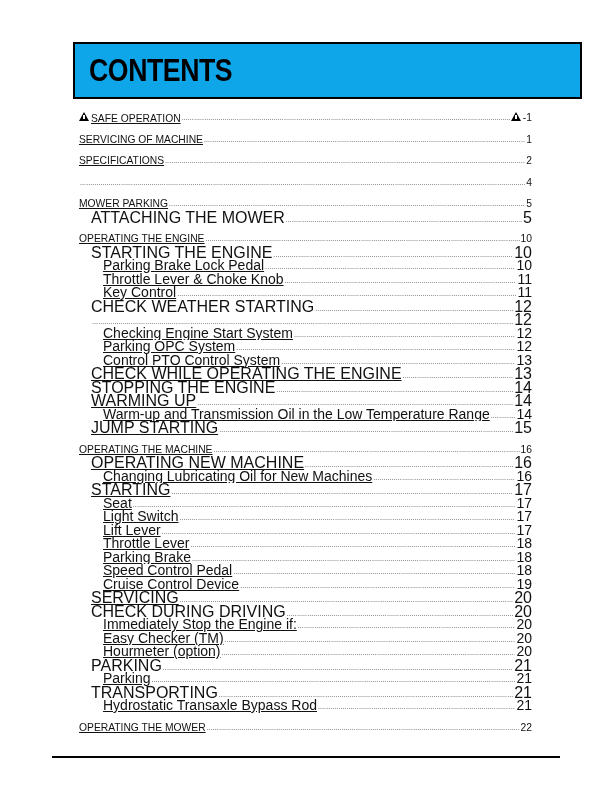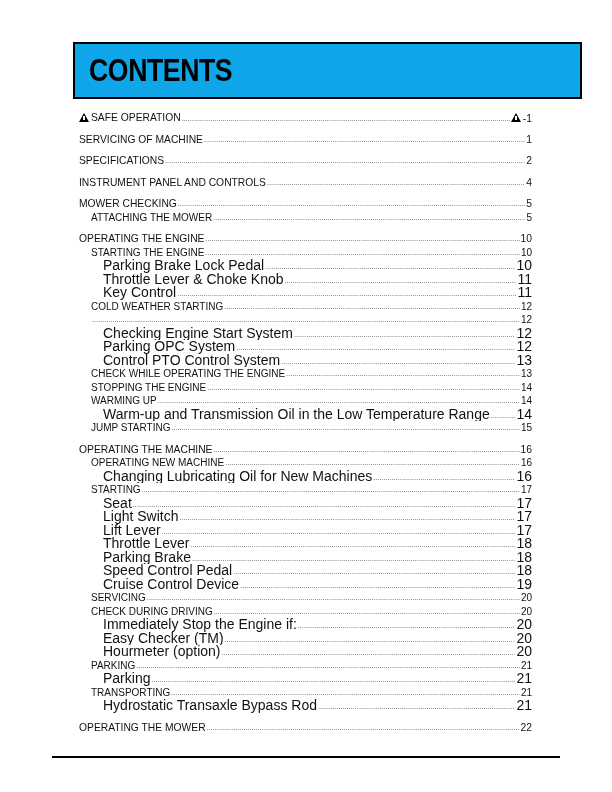--- a/index.html
+++ b/index.html
@@ -51,26 +51,27 @@
     .entry {
       display: flex;
       align-items: baseline;
       height: 13.5px;
       line-height: 13.5px;
       white-space: nowrap;
       overflow: hidden;
       cursor: pointer;
     }
     .entry.l0 { font-size: 10.3px; padding-left: 0; }
-    .entry.l1 { font-size: 10px; padding-left: 12px; }
+    .entry.l1 { font-size: 16px; padding-left: 12px; }
     .entry.l2 { font-size: 14px; padding-left: 24px; }
     .entry .label {
       flex: 0 0 auto;
       display: inline-flex;
-      align-items: center;
+      align-items: flex-start;
+      text-decoration: underline;
     }
     .entry .leader {
       flex: 1 1 auto;
       overflow: hidden;
       margin: 0 1px;
       position: relative;
       top: -1px;
     }
     .entry .leader::before {
       content: "..................................................................................................................................................................................................................................................";
@@ -152,33 +153,30 @@
           <span>SPECIFICATIONS</span>
         </span>
         <span class="leader"></span>
         <span class="page">
           <span>2</span>
         </span>
       </div>
     </div>
     <div class="group">
       <div class="entry l0">
-        <span class="label">
-          <span>INSTRUMENT PANEL AND CONTROLS</span>
-        </span>
         <span class="leader"></span>
         <span class="page">
           <span>4</span>
         </span>
       </div>
     </div>
     <div class="group">
       <div class="entry l0">
         <span class="label">
-          <span>MOWER CHECKING</span>
+          <span>MOWER PARKING</span>
         </span>
         <span class="leader"></span>
         <span class="page">
           <span>5</span>
         </span>
       </div>
       <div class="entry l1">
         <span class="label">
           <span>ATTACHING THE MOWER</span>
         </span>
@@ -229,21 +227,21 @@
         <span class="label">
           <span>Key Control</span>
         </span>
         <span class="leader"></span>
         <span class="page">
           <span>11</span>
         </span>
       </div>
       <div class="entry l1">
         <span class="label">
-          <span>COLD WEATHER STARTING</span>
+          <span>CHECK WEATHER STARTING</span>
         </span>
         <span class="leader"></span>
         <span class="page">
           <span>12</span>
         </span>
       </div>
       <div class="entry l1">
         <span class="leader"></span>
         <span class="page">
           <span>12</span>

